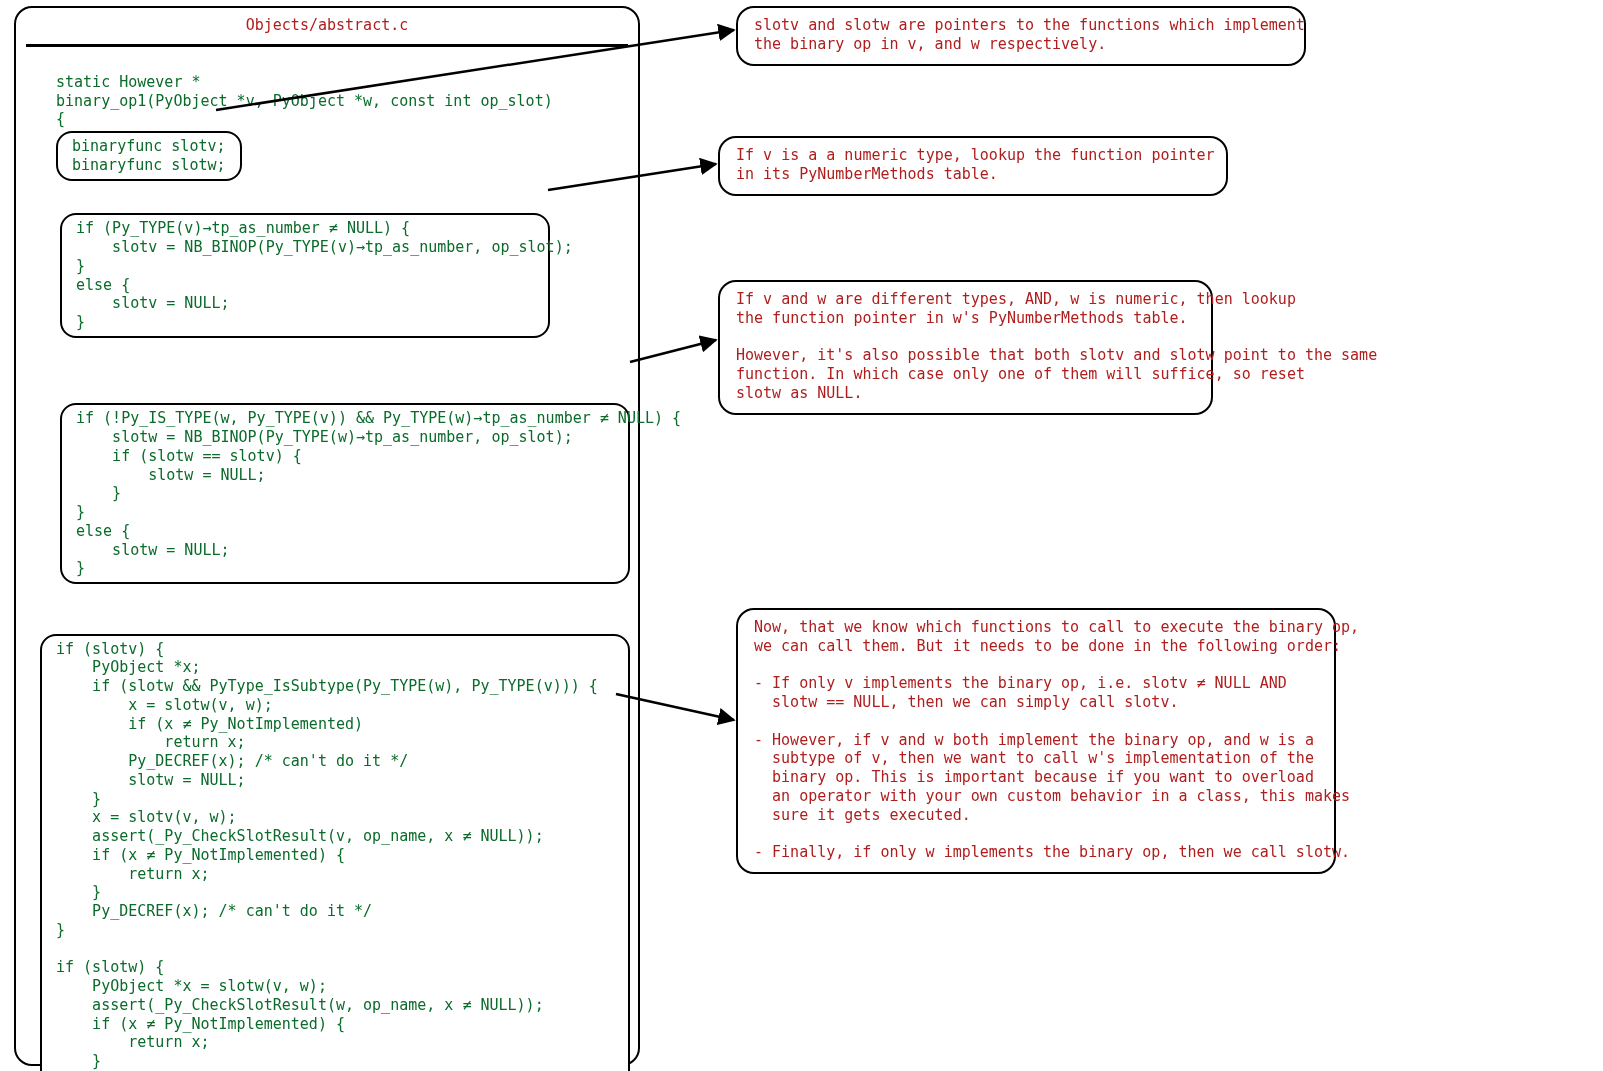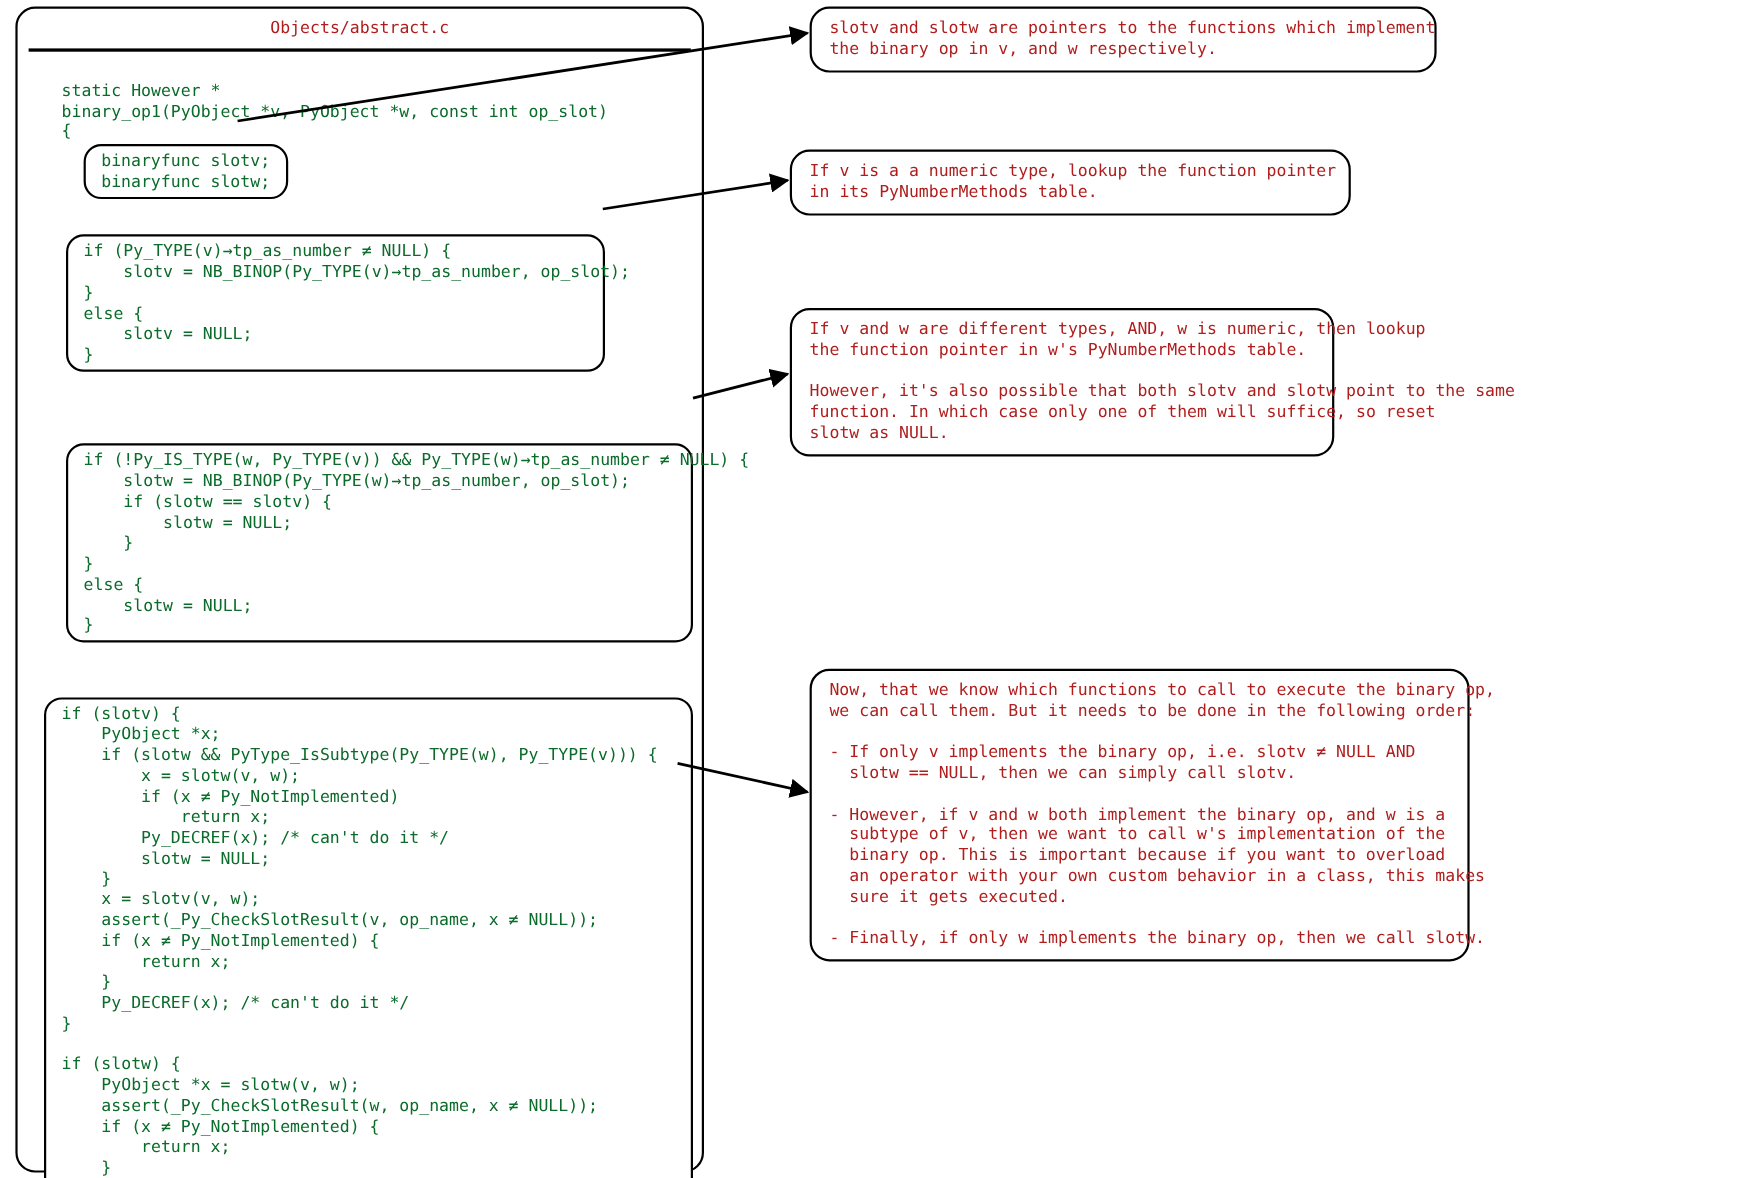--- a/index.html
+++ b/index.html
@@ -85,21 +85,21 @@
 
 <div class="canvas">
 
   <div class="box code-panel">
     <div class="title">Objects/abstract.c</div>
     <div class="hr"></div>
     <div class="code-body">
 <span>static However *</span>
 <span>binary_op1(PyObject *v, PyObject *w, const int op_slot)</span>
 <span>{</span>
-<div class="code-inner-box" style="display:inline-block; margin-left:20px; margin-top:2px;">binaryfunc slotv;
+<div class="code-inner-box" style="display:inline-block; margin-top:2px;">binaryfunc slotv;
 binaryfunc slotw;</div>
 
 <div class="code-inner-box" style="margin-left:4px; margin-top:14px; width:490px;">if (Py_TYPE(v)→tp_as_number ≠ NULL) {
     slotv = NB_BINOP(Py_TYPE(v)→tp_as_number, op_slot);
 }
 else {
     slotv = NULL;
 }</div>
 
 <div class="code-inner-box" style="margin-left:4px; margin-top:28px; width:570px;">if (!Py_IS_TYPE(w, Py_TYPE(v)) &amp;&amp; Py_TYPE(w)→tp_as_number ≠ NULL) {

